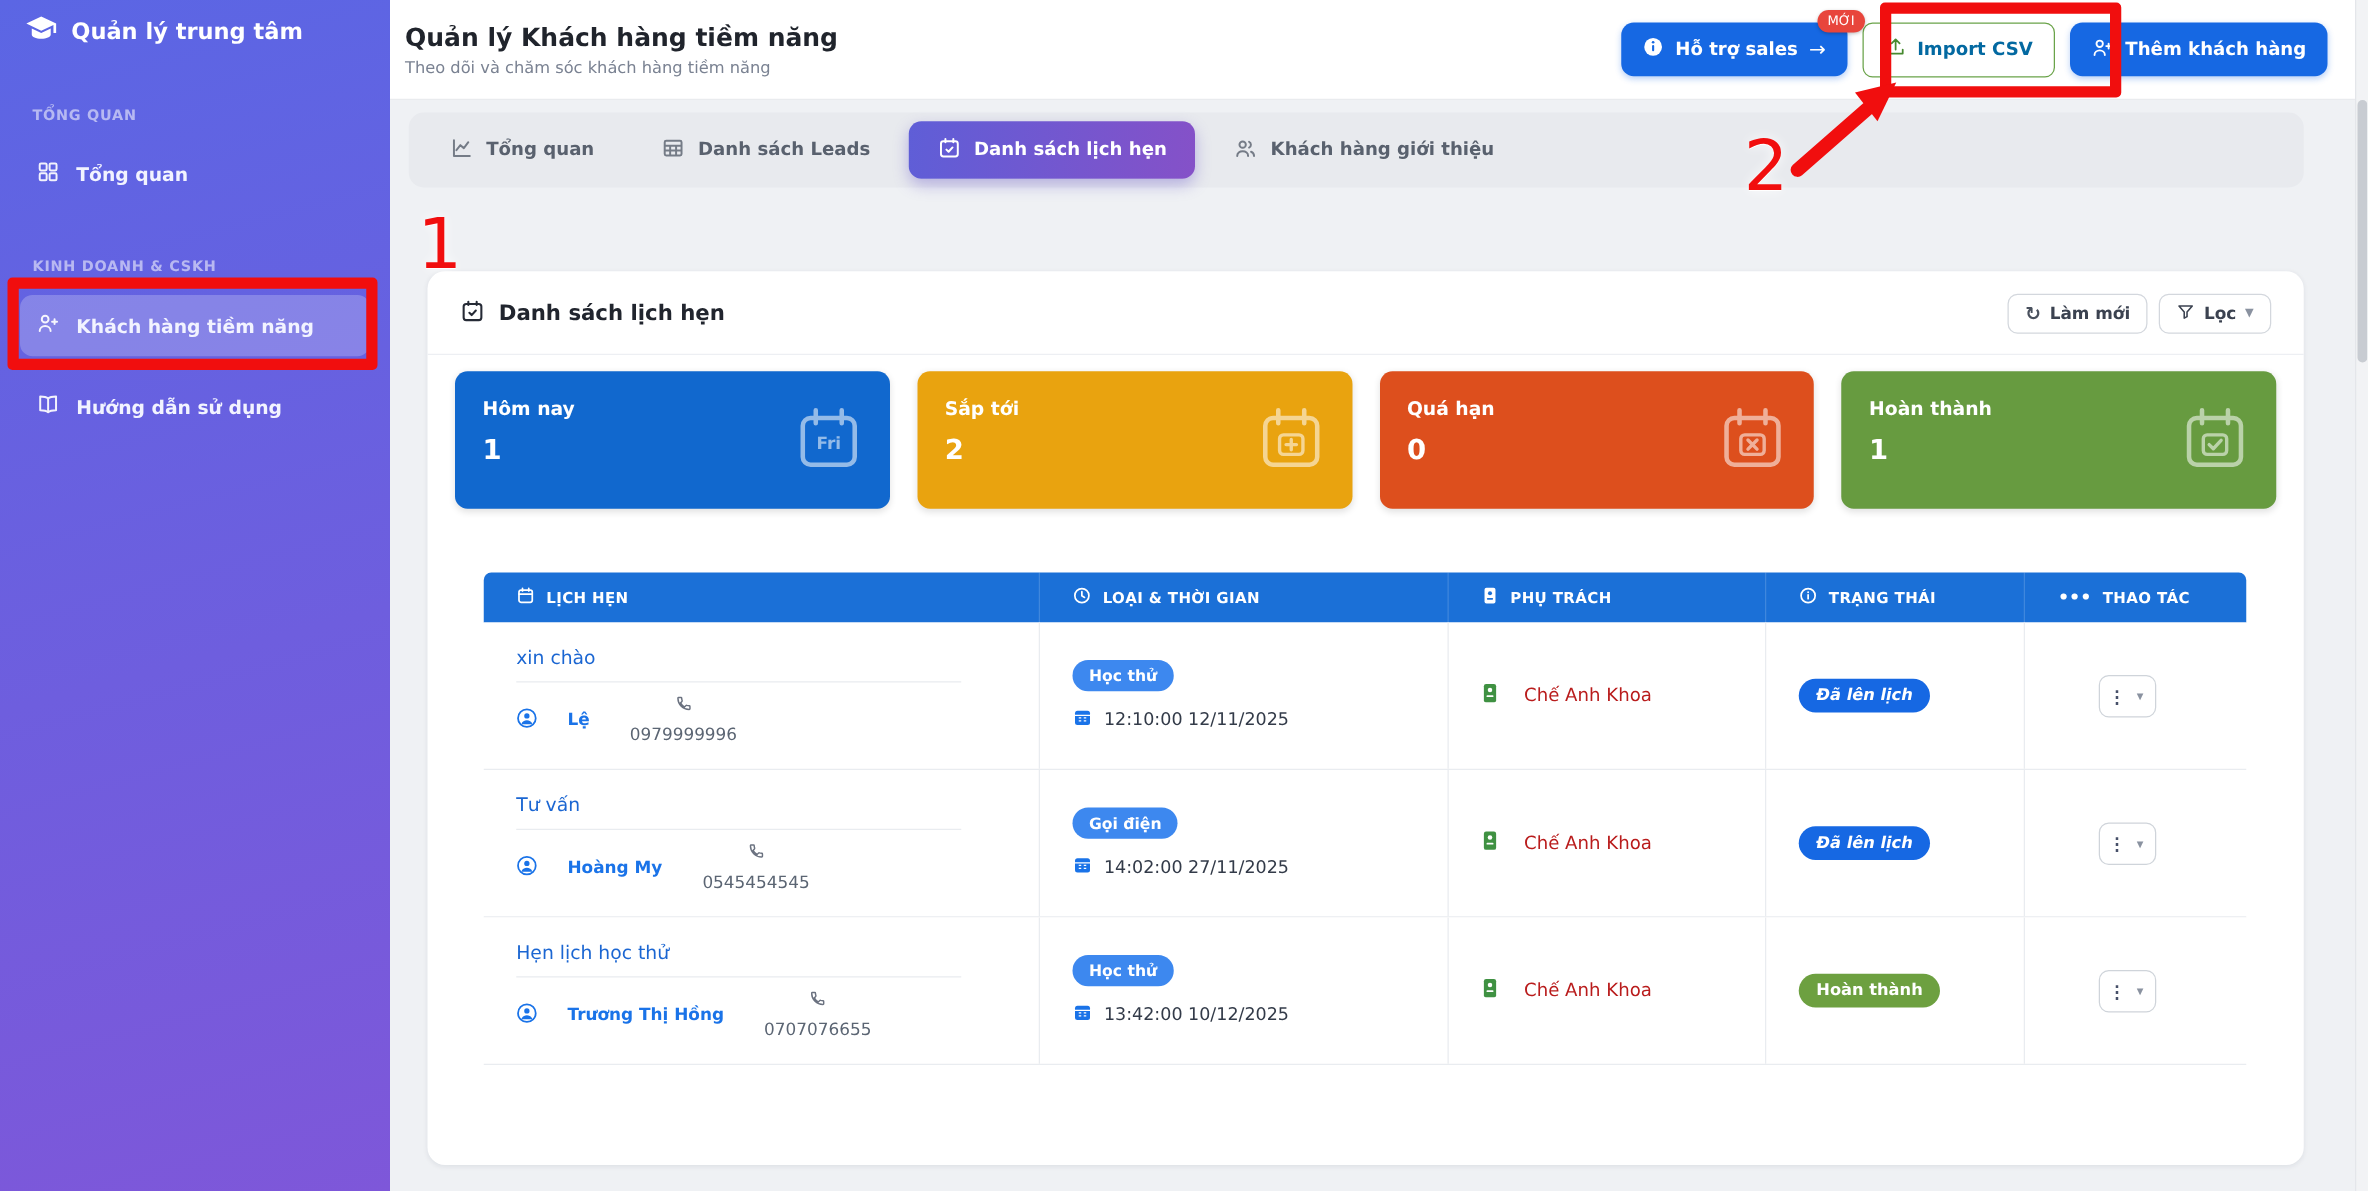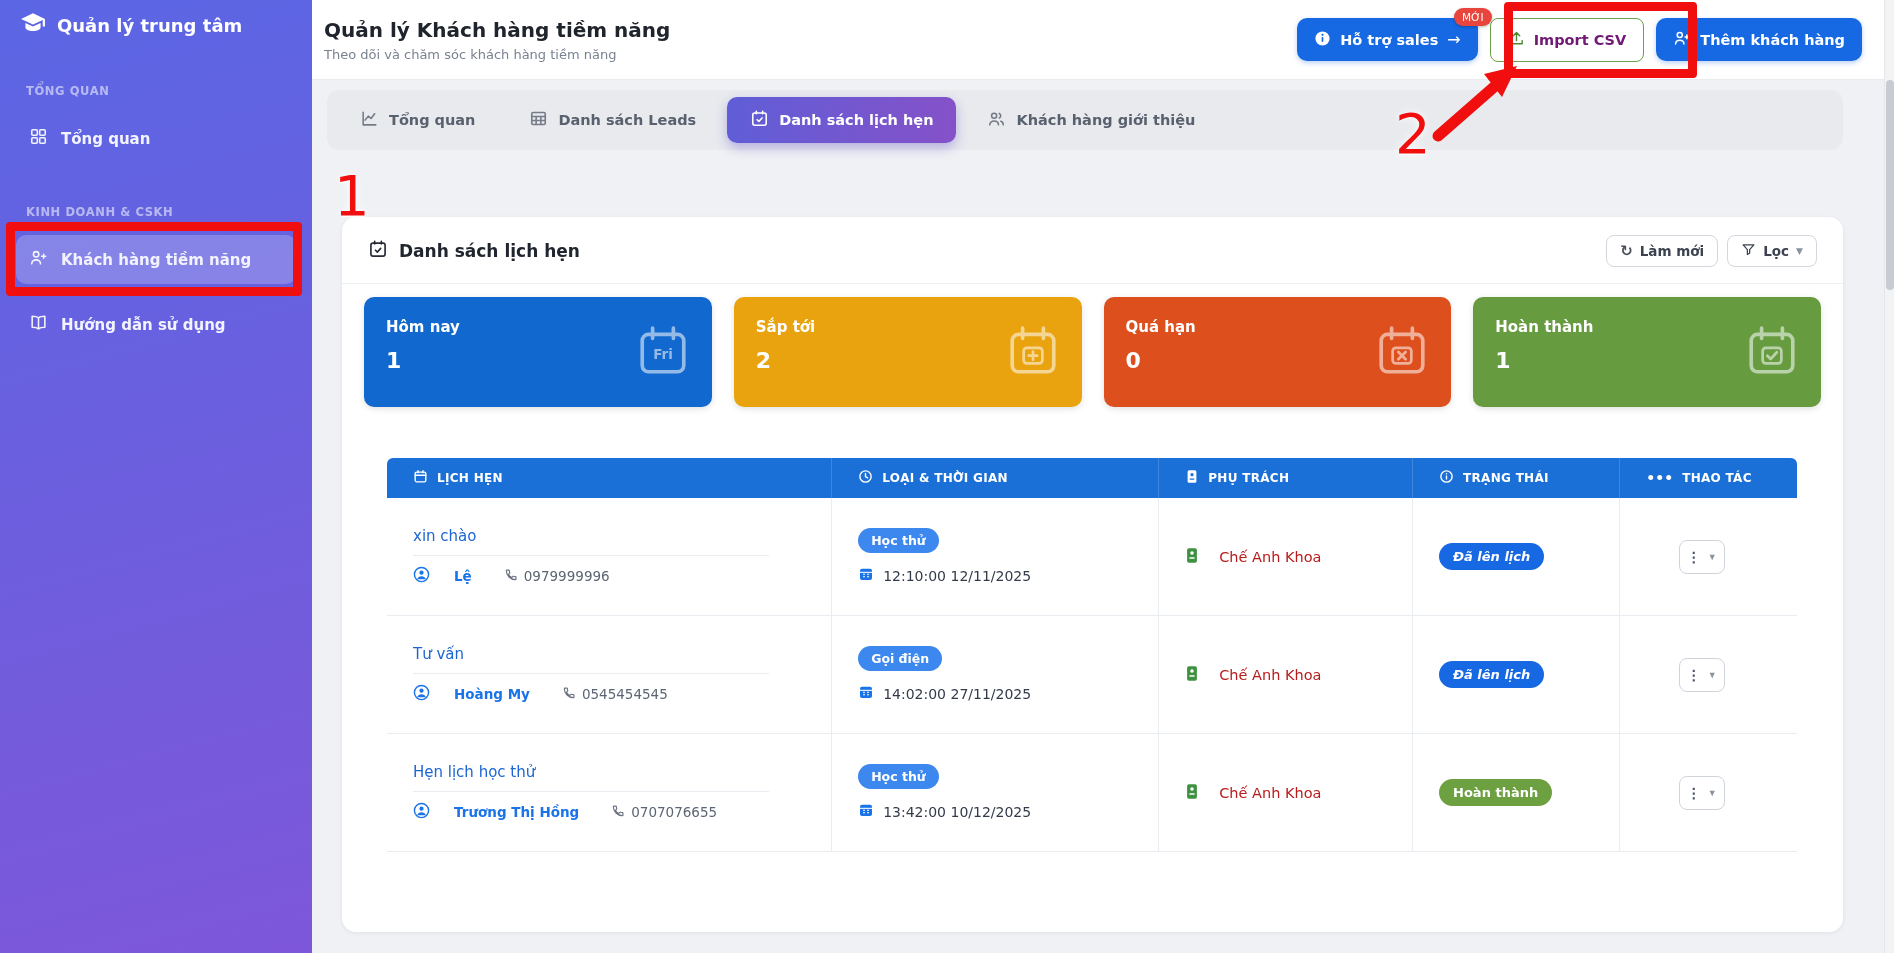--- a/index.html
+++ b/index.html
@@ -27,21 +27,21 @@
   .titles h1 { font-size:20px; font-weight:700; color:#20242c; }
   .titles p { margin-top:5px; font-size:13px; color:#7a8292; }
   .topbar-actions { display:flex; align-items:center; gap:12px; }
   .btn { display:flex; align-items:center; gap:9px; border:none; border-radius:10px; height:43px;
     padding:0 17px; font-size:14.5px; font-weight:700; cursor:pointer;
     font-family:"DejaVu Sans","Liberation Sans",sans-serif; }
   .btn-blue { background:#1668e3; color:#fff; box-shadow:0 2px 5px rgba(22,104,227,.3); }
   .btn-support { position:relative; }
   .badge-new { position:absolute; top:-10px; right:-14px; background:#e8453c; color:#fff;
     font-size:10.5px; font-weight:400; padding:3px 8px; border-radius:10px; box-shadow:0 1px 3px rgba(0,0,0,.25); }
-  .btn-import { background:#fff; border:1.5px solid #6aa349; color:#701a75; border-radius:8px; height:44px; }
+  .btn-import { background:#fff; border:1.5px solid #6aa349; color:#0369a1; border-radius:8px; height:44px; }
   .arrow-glyph { font-size:16px; font-weight:400; }
 
   
   .tabstrip { margin:10px 43px 0 23px; height:60px; background:#e8eaee; border-radius:12px;
     display:flex; align-items:center; padding:0 10px; gap:8px; }
   .tab { display:flex; align-items:center; gap:10px; color:#59616e; font-size:14.5px; font-weight:600;
     padding:0 23px; height:46px; cursor:pointer; border-radius:10px; }
   .tab svg { opacity:.8; }
   .tab.active { background:linear-gradient(95deg,#5f5ed7,#8551c8); color:#fff;
     box-shadow:0 5px 12px rgba(96,80,200,.38); }
@@ -79,21 +79,21 @@
   .th { display:flex; align-items:center; gap:9px; font-size:12px; font-weight:700; letter-spacing:.3px;
     padding-left:26px; height:100%; }
   .th + .th { border-left:1px solid rgba(255,255,255,.16); }
   .trow { height:118px; border-bottom:1px solid #e9ecf0; background:#fff; }
   .td { padding:0 14px 0 26px; display:flex; flex-direction:column; justify-content:center; }
   .td + .td { border-left:1px solid #e9ecf0; }
   .row-title { color:#1b66d2; font-size:15px; font-weight:400; }
   .cell-divider { margin:10px 0; border-top:1px solid #e9ecf0; width:88%; }
   .contact { display:flex; align-items:center; gap:24px; font-size:13.5px; color:#5b6573; }
   .contact .cname { color:#1a73e8; font-weight:600; }
-  .contact .phone { display:flex; align-items:center; gap:6px; margin-left:8px; }
+  .contact .phone { display:flex; align-items:center; gap:6px; margin-left:8px;flex-direction:column; }
   .type-badge { align-self:flex-start; background:#3d88ef; color:#fff; font-size:12.5px; font-weight:700;
     padding:5px 13px; border-radius:999px; }
   .dtrow { display:flex; align-items:center; gap:9px; margin-top:13px; font-size:14px; color:#333b49; }
   .assignee { display:flex; align-items:center; gap:20px; font-size:14.5px; color:#b91c1c; }
   .pill { align-self:flex-start; color:#fff; font-size:13px; font-weight:700; padding:6px 14px; border-radius:999px; }
   .pill-blue { background:#1668e3;font-style:italic; }
   .pill-green { background:#6da040; }
   .td-action { align-items:center; padding-left:0; }
   .action-btn { width:46px; height:34px; border:1px solid #cfd4da; border-radius:8px; background:#fff;
     display:flex; align-items:center; justify-content:center; gap:7px; cursor:pointer; }

